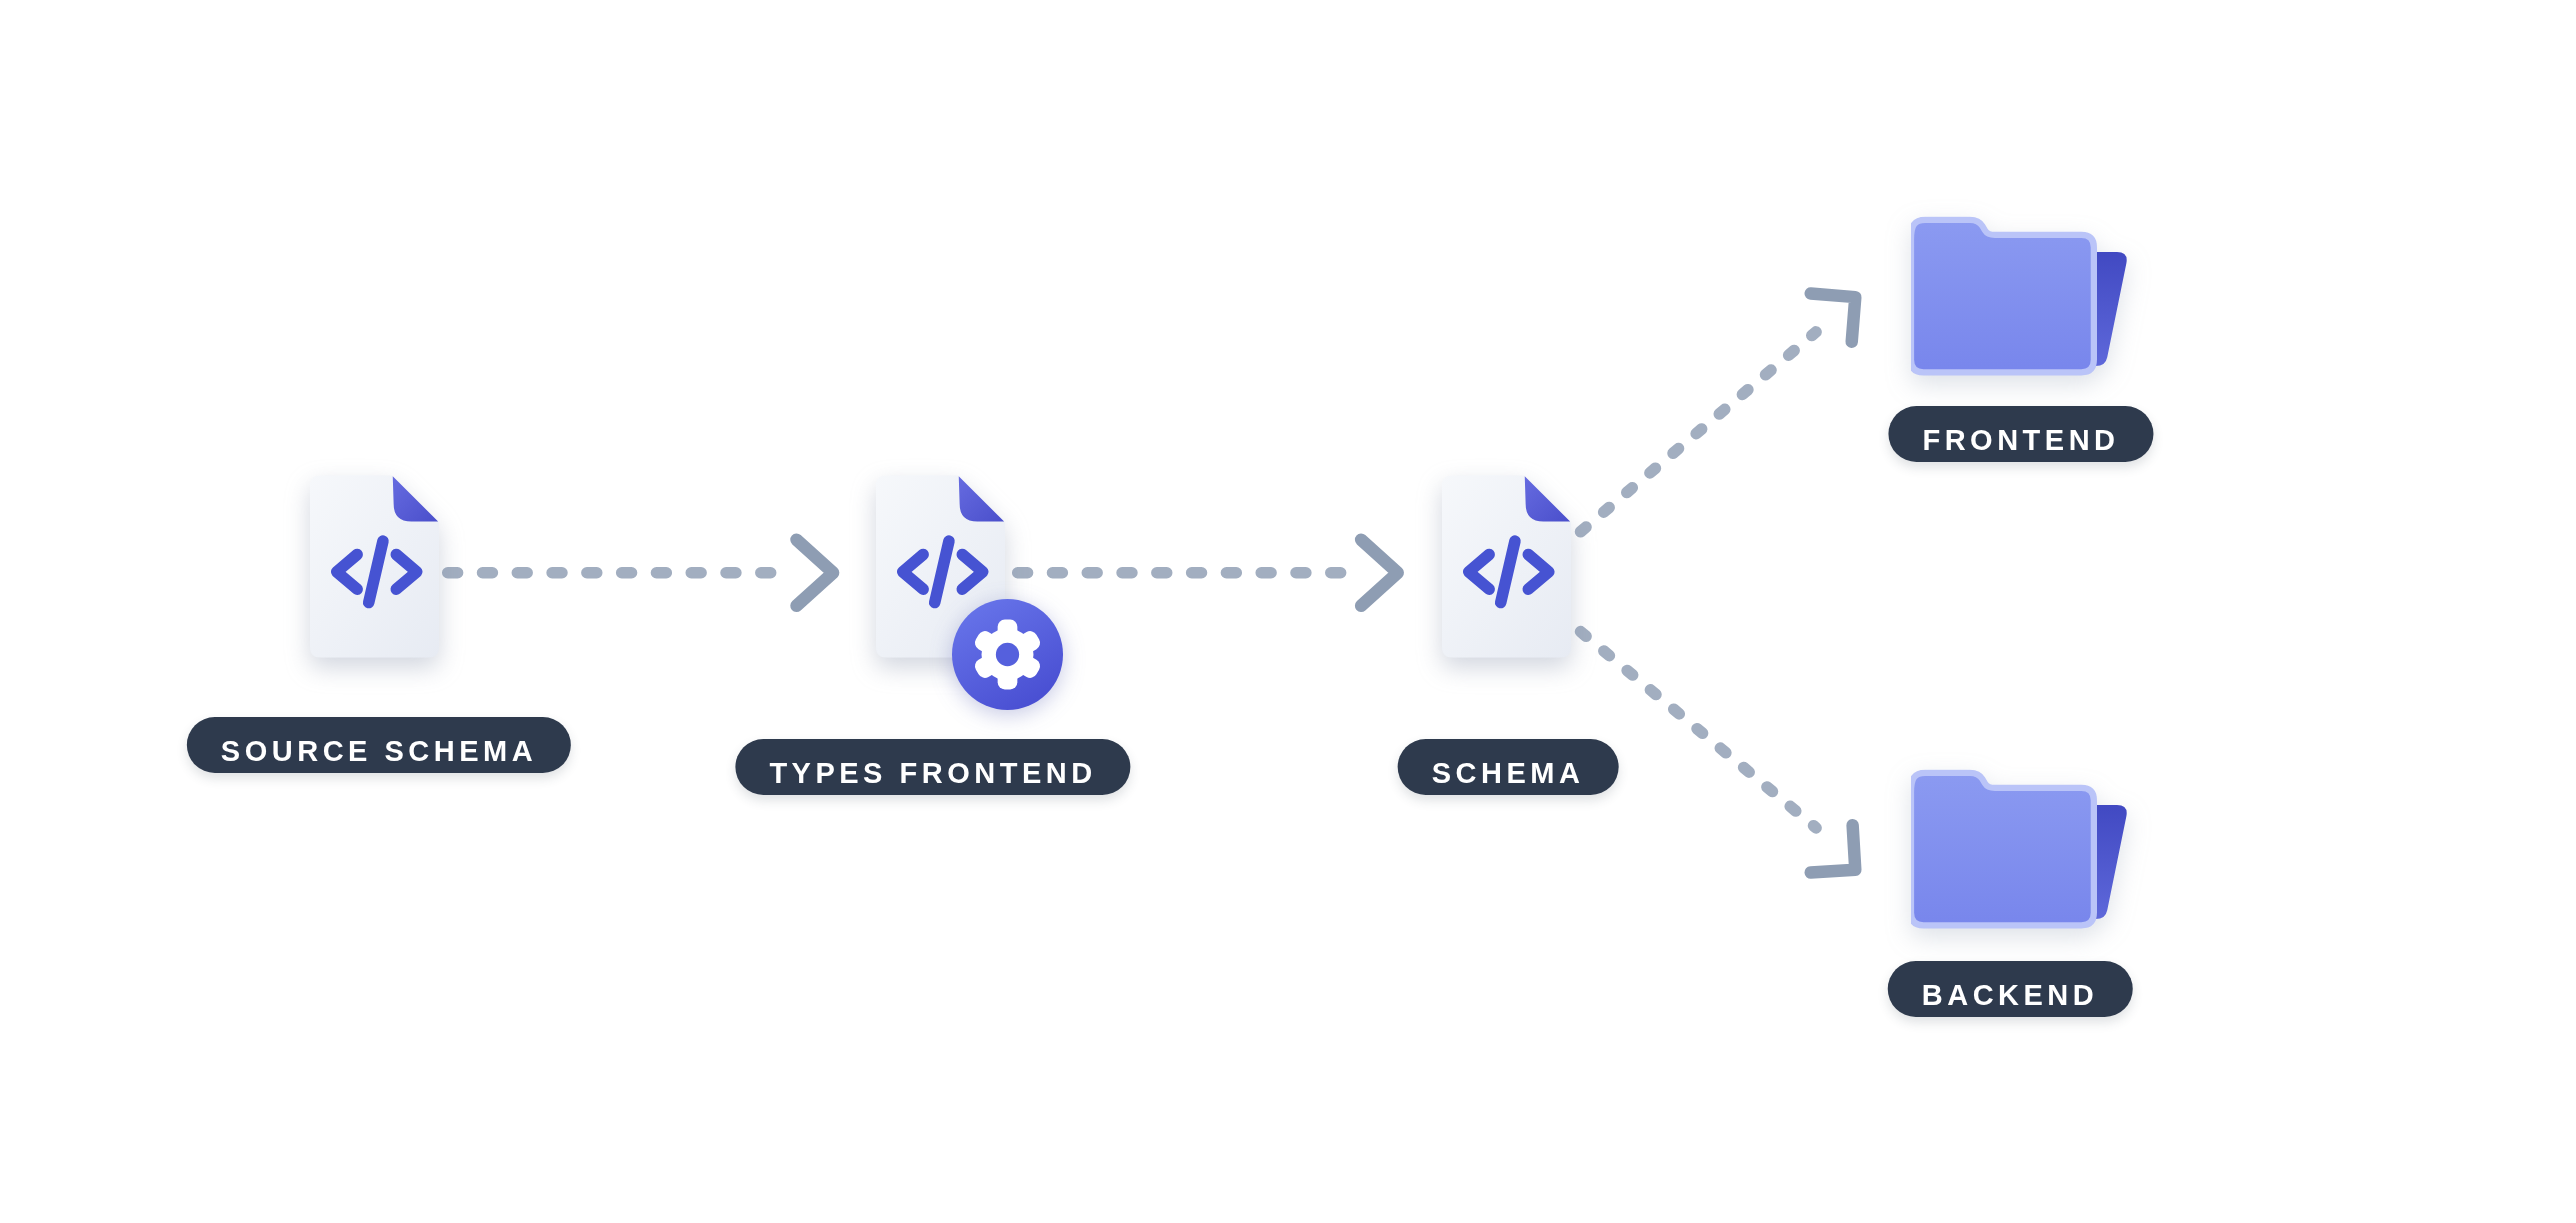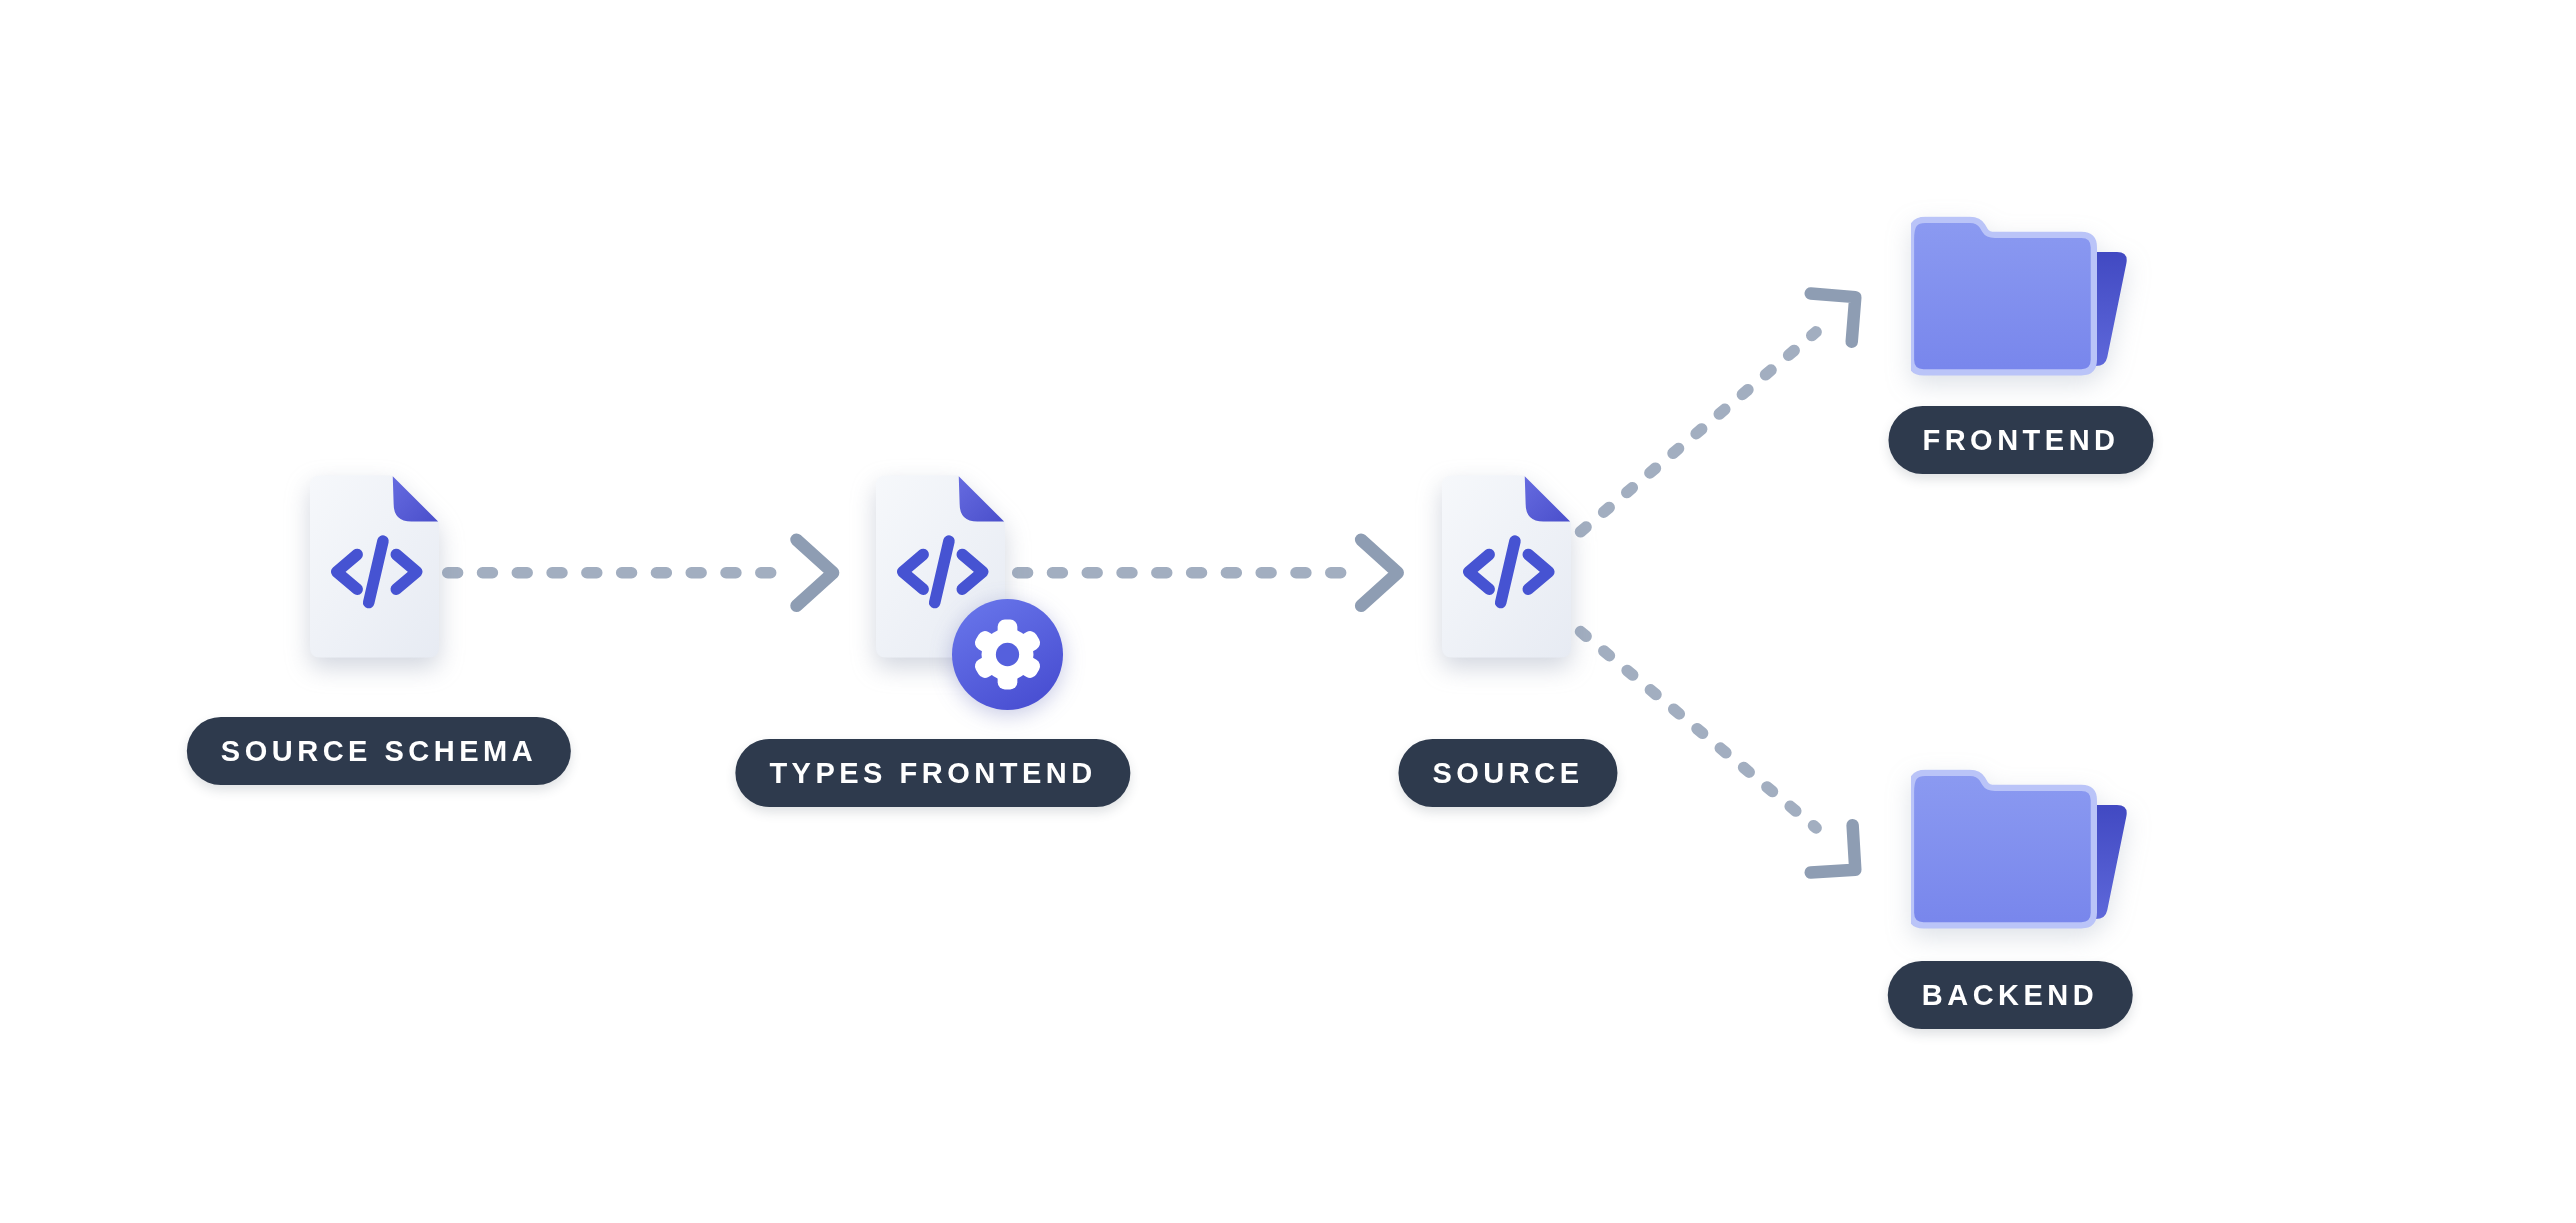--- a/index.html
+++ b/index.html
@@ -11,21 +11,21 @@
     font-family:"Liberation Sans", sans-serif;
   }
   .connectors{position:absolute;left:0;top:0;width:2576px;height:1224px;}
   .icon{position:absolute;}
   .doc{filter:drop-shadow(0 10.7px 12.5px rgba(125,138,163,0.35));}
   .folder{filter:drop-shadow(0 9px 12.5px rgba(125,138,163,0.25));}
   .gear-badge{filter:drop-shadow(0 5.4px 10.7px rgba(70,80,170,0.30));}
   .pill{
     position:absolute;
     transform:translateX(-50%);
-    height:68px;
+    height:56px;
     line-height:68px;
     padding:0 34px;
     border-radius:34px;
     background:#2e3a4d;
     color:#ffffff;
     font-size:29px;
     font-weight:700;
     letter-spacing:4.5px;
     white-space:nowrap;
     box-shadow:0 5.4px 10.7px rgba(46,58,77,0.15);
@@ -126,20 +126,20 @@
     </svg>
 
   <svg class="icon folder" style="left:1911px;top:769px" width="223" height="161" viewBox="0 0 250 180">
       <use href="#sym-folder"></use>
     </svg>
 
   <div class="pill" style="left:379px;top:717px">SOURCE SCHEMA</div>
 
   <div class="pill" style="left:933px;top:739px">TYPES FRONTEND</div>
 
-  <div class="pill" style="left:1508px;top:739px">SOURCE</div>
+  <div class="pill" style="left:1508px;top:739px">SCHEMA</div>
 
   <div class="pill" style="left:2021px;top:406px">FRONTEND</div>
 
   <div class="pill" style="left:2010px;top:961px">BACKEND</div>
 
 </div>
 
 
 </body></html>

